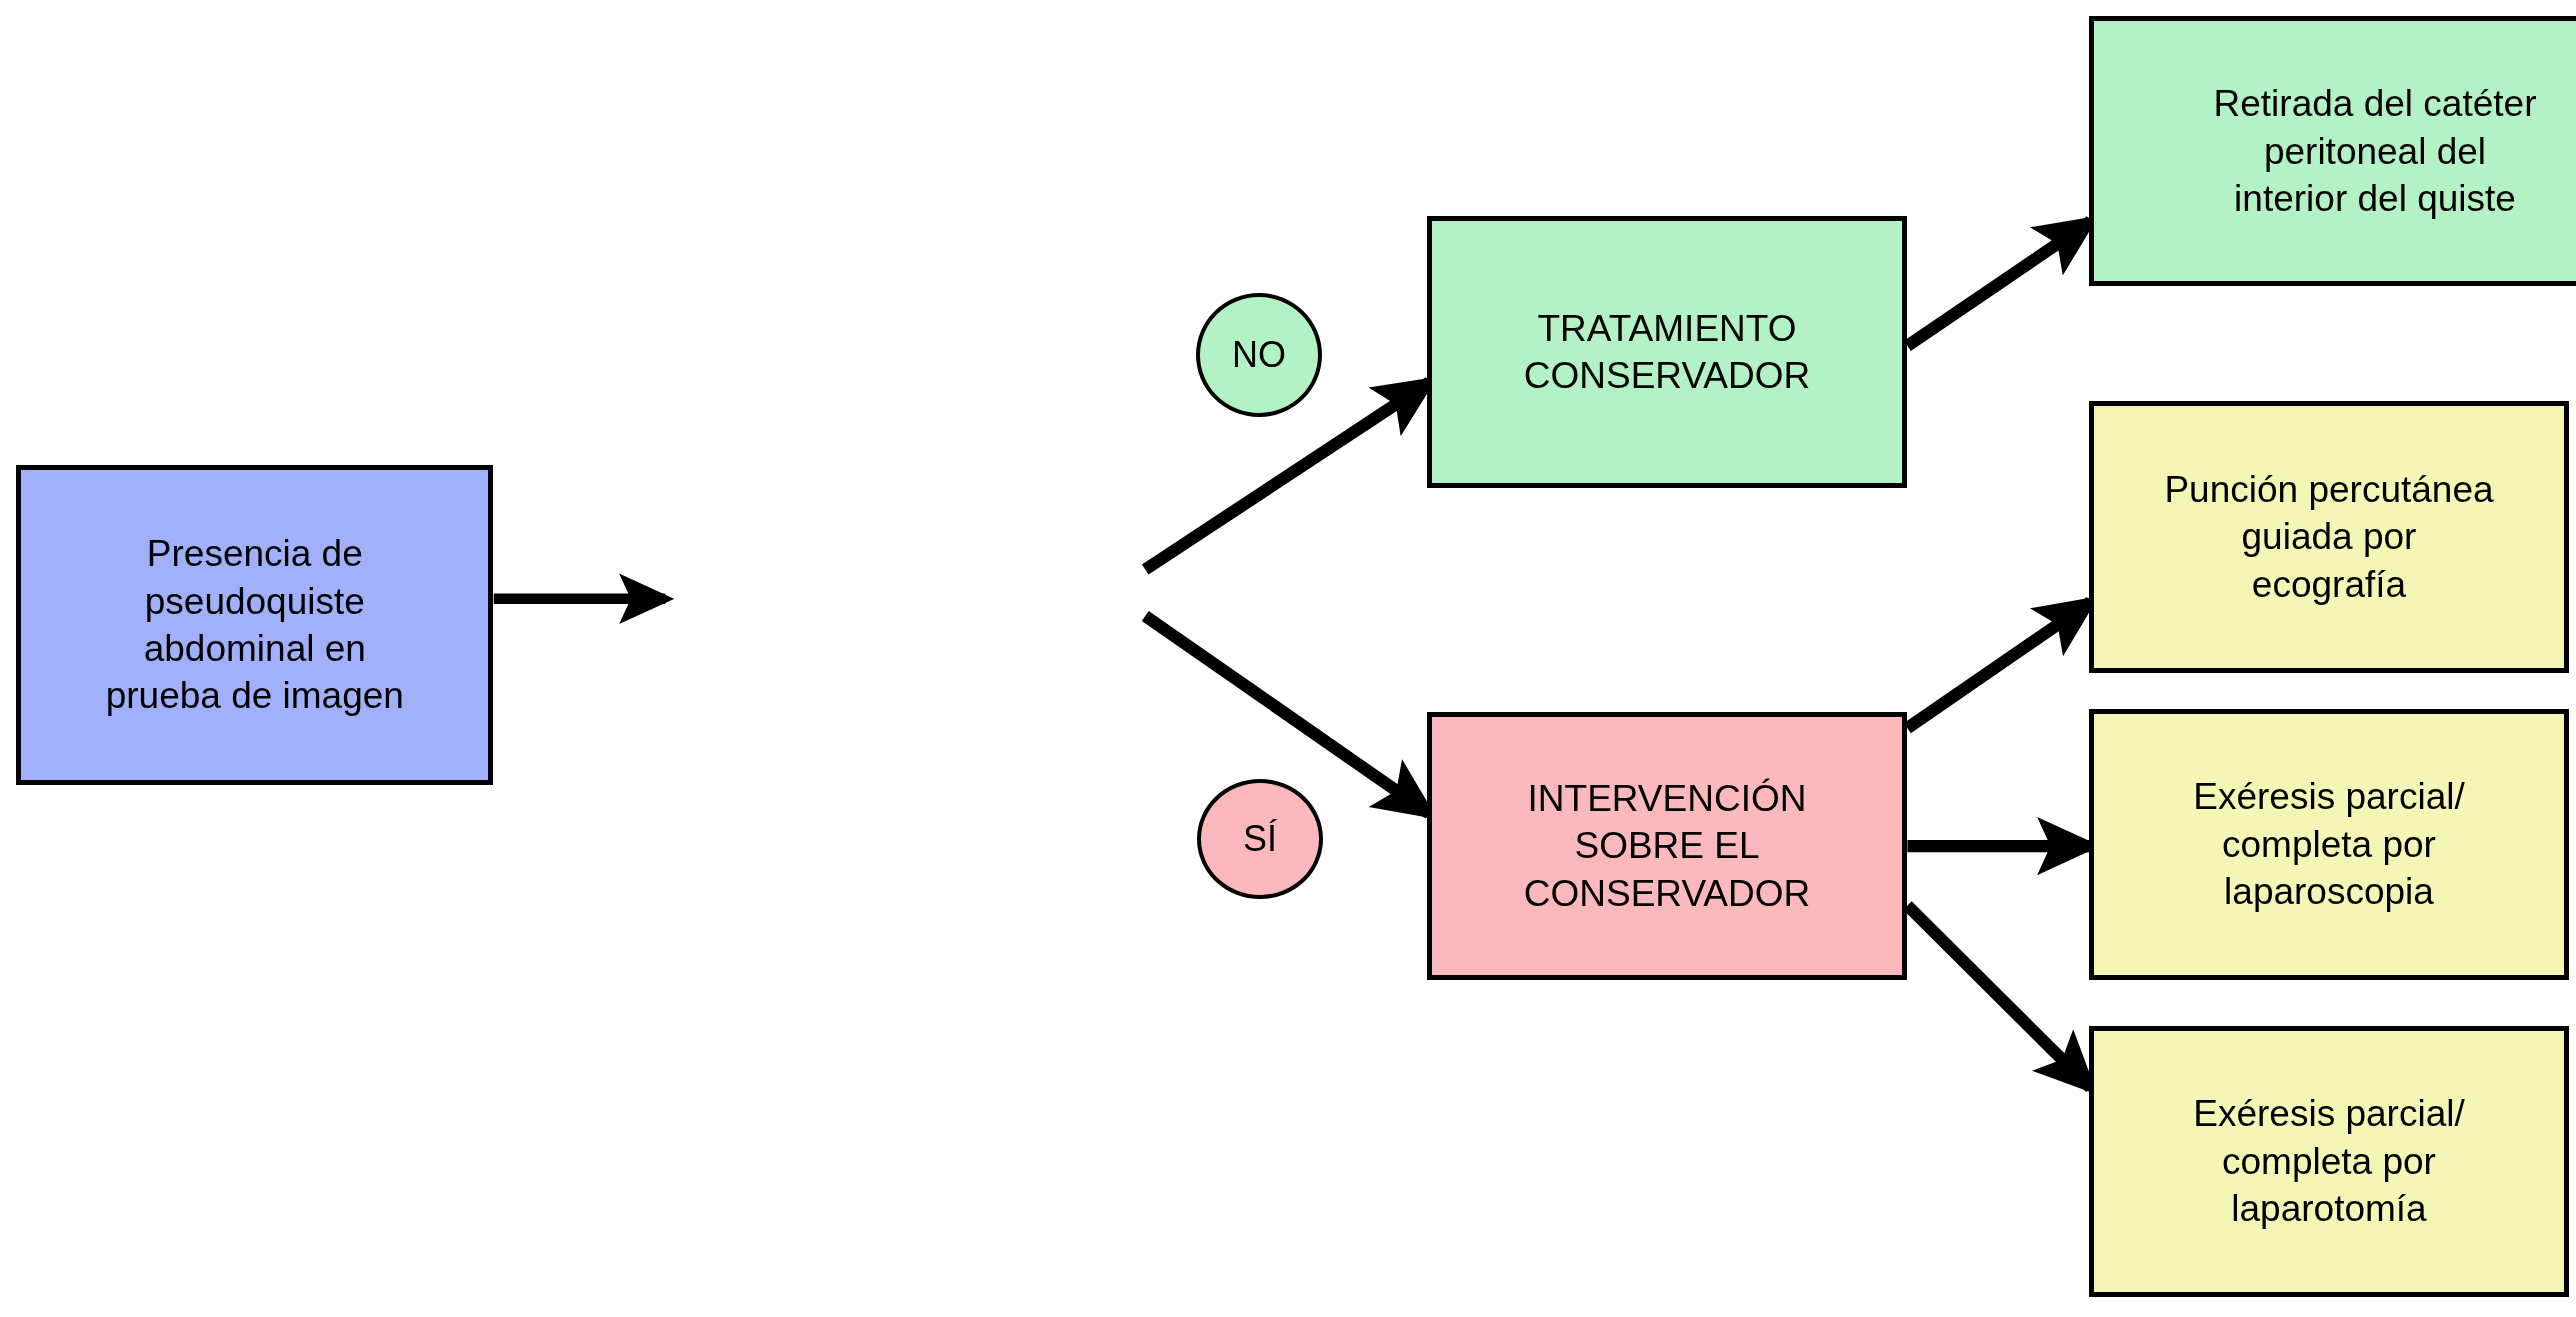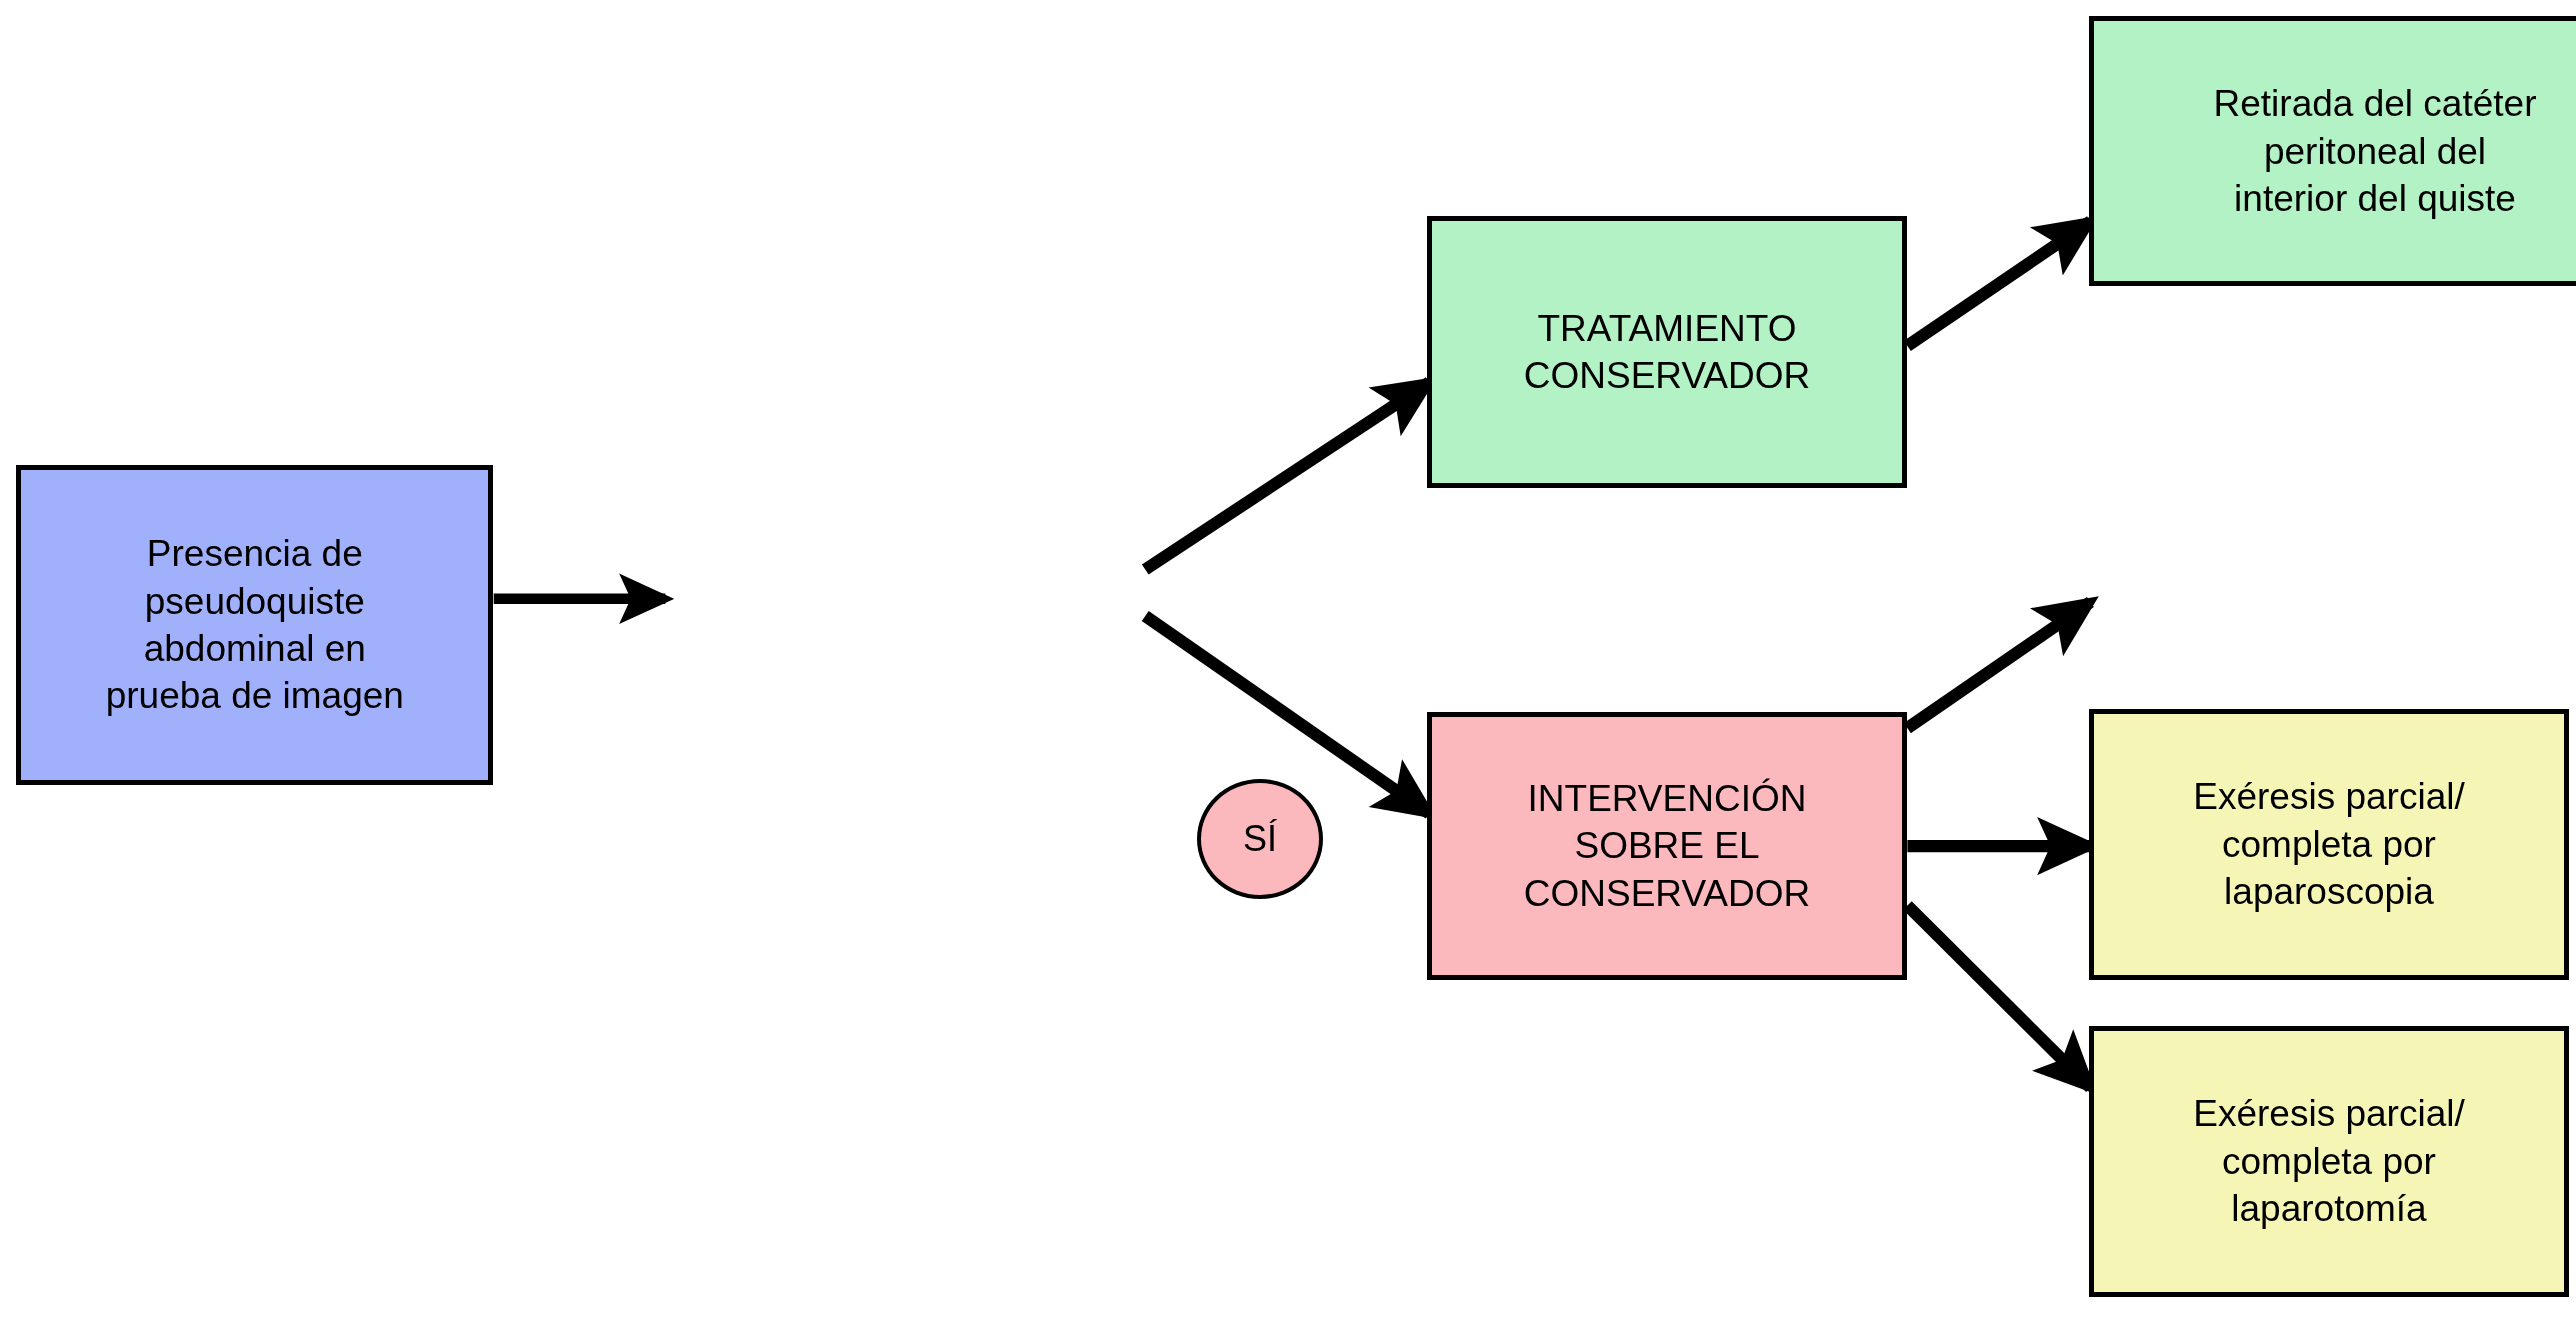--- a/index.html
+++ b/index.html
@@ -95,26 +95,30 @@
 CONSERVADOR</div>
 
   <div class="node pink" style="left:1427px; top:712px; width:480px; height:268px;">INTERVENCIÓN
 SOBRE EL
 CONSERVADOR</div>
 
   <div class="node green" style="left:2089px; top:16.3px; width:572px; height:270px;">Retirada del catéter
 peritoneal del
 interior del quiste</div>
 
+  <div class="node yellow" style="left:2089px; top:401px; width:480px; height:272px;">Punción percutánea
+guiada por
+ecografía</div>
 
   <div class="node yellow" style="left:2089px; top:709px; width:480px; height:271px;">Exéresis parcial/
 completa por
 laparoscopia</div>
 
   <div class="node yellow" style="left:2089px; top:1026px; width:480px; height:271px;">Exéresis parcial/
 completa por
 laparotomía</div>
 
+  <div class="badge green" style="left:1196px; top:293px; width:126px; height:124px;">NO</div>
 
   <div class="badge pink" style="left:1197px; top:779px; width:126px; height:120px;">SÍ</div>
 
 </div>
 
 
 </body></html>

